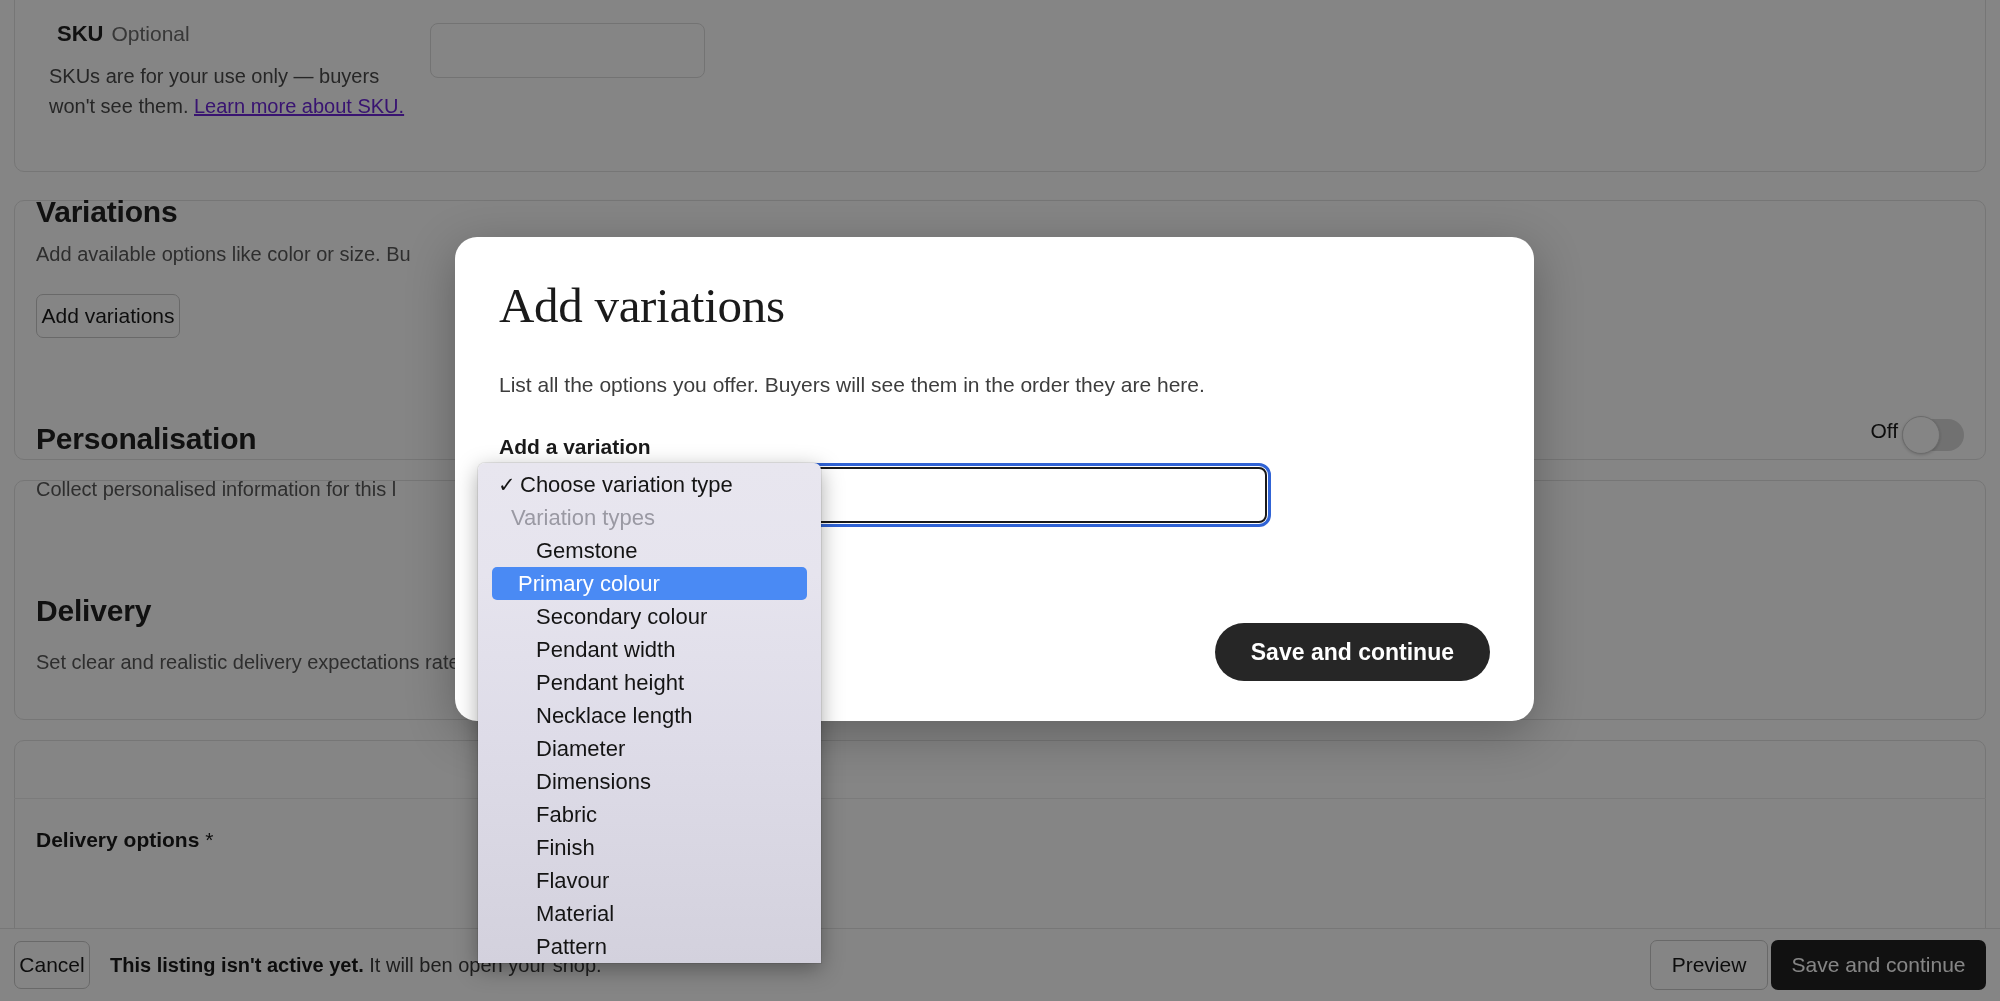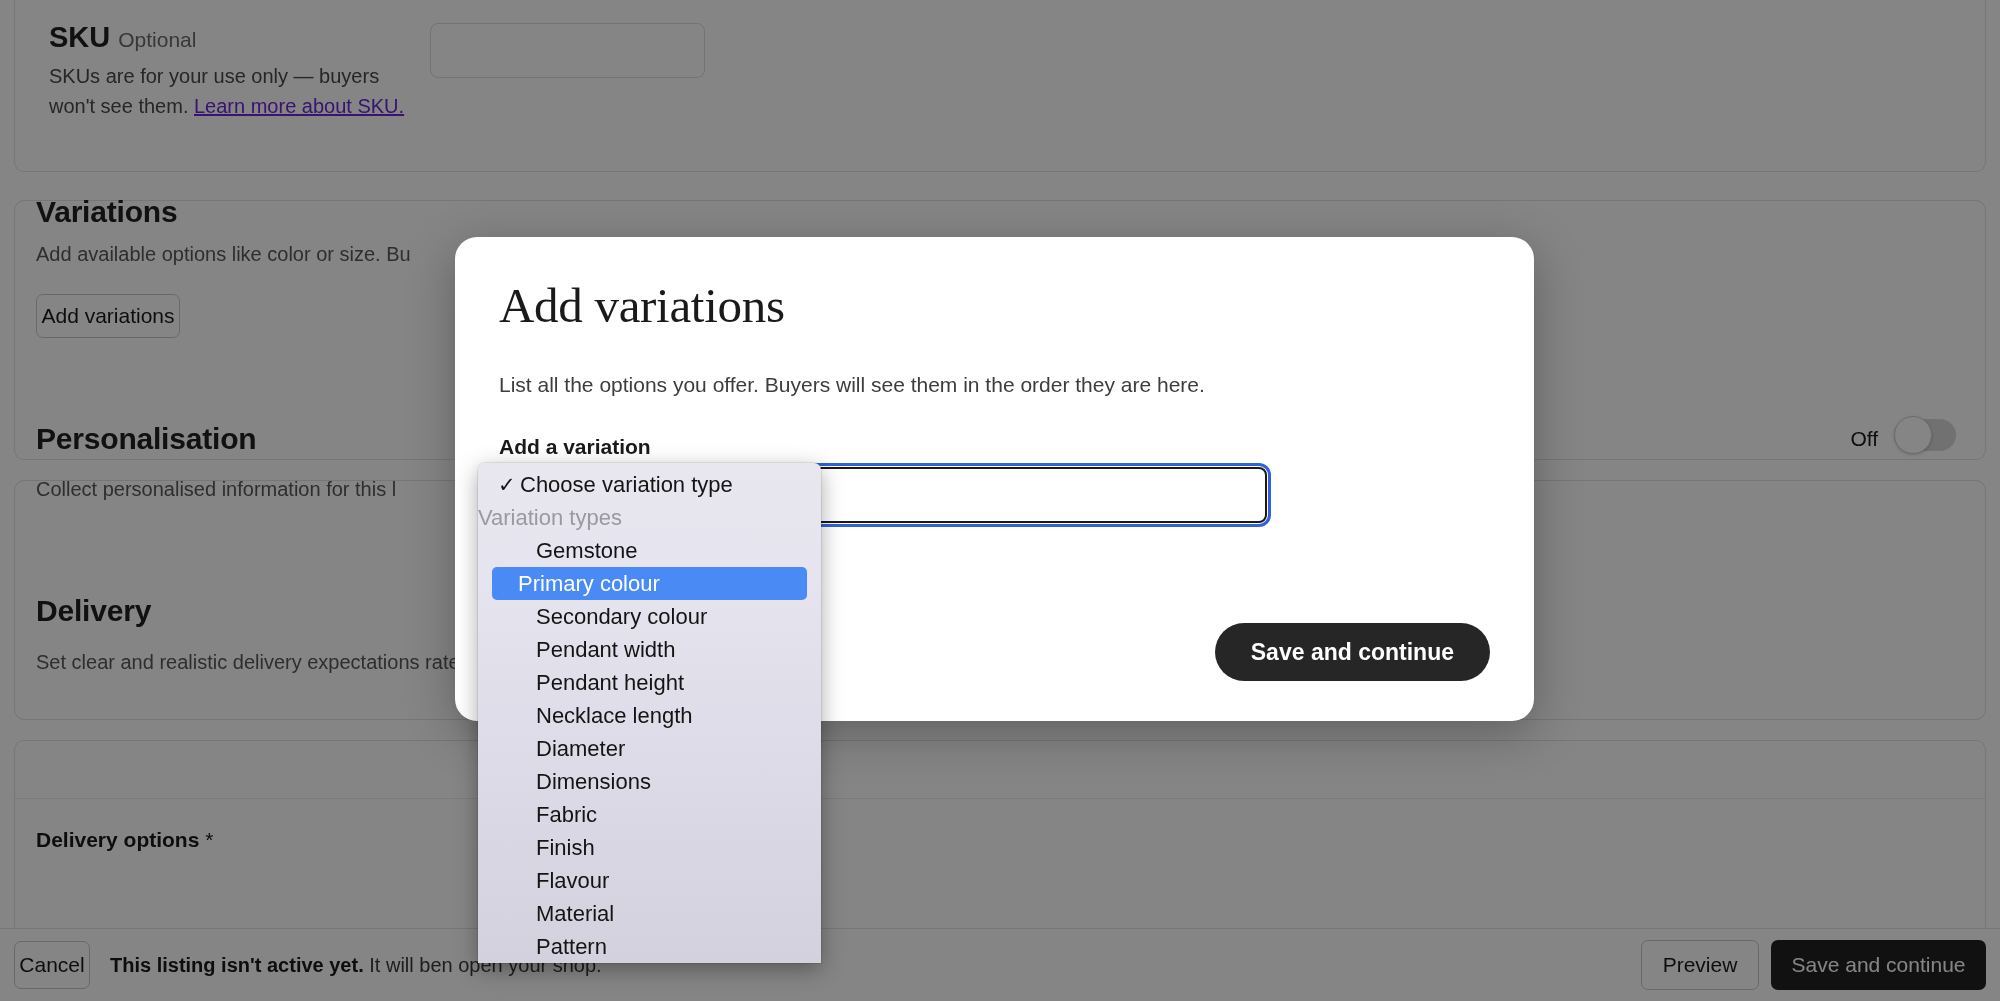--- a/index.html
+++ b/index.html
@@ -29,21 +29,21 @@
   .del-section   { top: 740px; height: 260px; }
 
   .sec-title {
     font-size: 30px; font-weight: 700; color: #222;
     letter-spacing: -0.2px;
   }
   .sec-desc { font-size: 20px; color: #595959; line-height: 1.45; }
 
   
   .sku-label-row { position: absolute; left: 34px; top: 80px; }
-  .sku-strong { font-size: 29px; font-weight: 700; color: #222; }
+  .sku-strong { font-size: 22px; font-weight: 700; color: #222; margin-left: 8px; }
   .sku-optional { font-size: 21px; color: #6b6b6b; margin-left: 8px; }
   .sku-help {
     position: absolute; left: 34px; top: 120px;
     width: 370px; font-size: 20px; color: #4a4a4a; line-height: 1.5;
   }
   .sku-help a { color: #6d28d9; text-decoration: underline; }
   .sku-input {
     position: absolute; left: 415px; top: 82px;
     width: 275px; height: 55px;
     border: 1px solid #dcdcdc; border-radius: 8px; background: #fff;
@@ -60,22 +60,22 @@
   }
   .add-var-btn {
     position: absolute; left: 36px; top: 294px;
     width: 144px; height: 44px;
   }
 
   
   .pers-title { position: absolute; left: 36px; top: 422px; }
   .pers-desc  { position: absolute; left: 36px; top: 475px; width: 1200px; }
   .toggle-wrap {
-    position: absolute; right: 44px; top: 419px;
-    display: flex; align-items: flex-end; gap: 16px;
+    position: absolute; right: 36px; top: 419px;
+    display: flex; align-items: flex-start; gap: 4px;
   }
   .toggle-label { font-size: 21px; color: #1a1a1a; }
   .toggle {
     width: 62px; height: 32px; border-radius: 16px;
     background: #d9d9d9; position: relative;
   }
   .toggle .knob {
     position: absolute; left: 0; top: -3px;
     width: 38px; height: 38px; border-radius: 50%;
     background: #fff; border: 1px solid #cfcfcf;
@@ -106,21 +106,21 @@
   }
   .bb-cancel {
     margin-left: 14px; width: 76px; height: 48px;
   }
   .bb-status {
     margin-left: 20px; font-size: 20px; color: #3a3a3a;
   }
   .bb-status b { font-weight: 700; color: #1a1a1a; }
   .bb-right {
     margin-left: auto; margin-right: 14px;
-    display: flex; align-items: flex-start; gap: 12px;
+    display: flex; align-items: flex-start; gap: 3px;
   }
   .bb-preview { width: 118px; height: 50px; }
   .bb-save {
     width: 215px; height: 50px;
     background: #222222; color: #fff;
     border: none; border-radius: 7px;
     font-size: 21px; cursor: pointer;
     font-family: "Liberation Sans", sans-serif;
   }
 
@@ -180,20 +180,21 @@
     white-space: nowrap;
     position: relative;
   }
   .dd-item.checked { padding-left: 20px; }
   .dd-item .check {
     display: inline-block; width: 22px;
     font-size: 21px; color: #141414;
   }
   .dd-group {
     height: 33px; line-height: 33px;
+    padding-left: 33px;
     font-size: 22px; color: #9a99a3;
   }
   .dd-item.sel {
     background: #4a8af4; color: #ffffff;
     margin: 0 14px; border-radius: 5px;
     padding-left: 26px;
   }
 </style>
 </head>
 <body>

